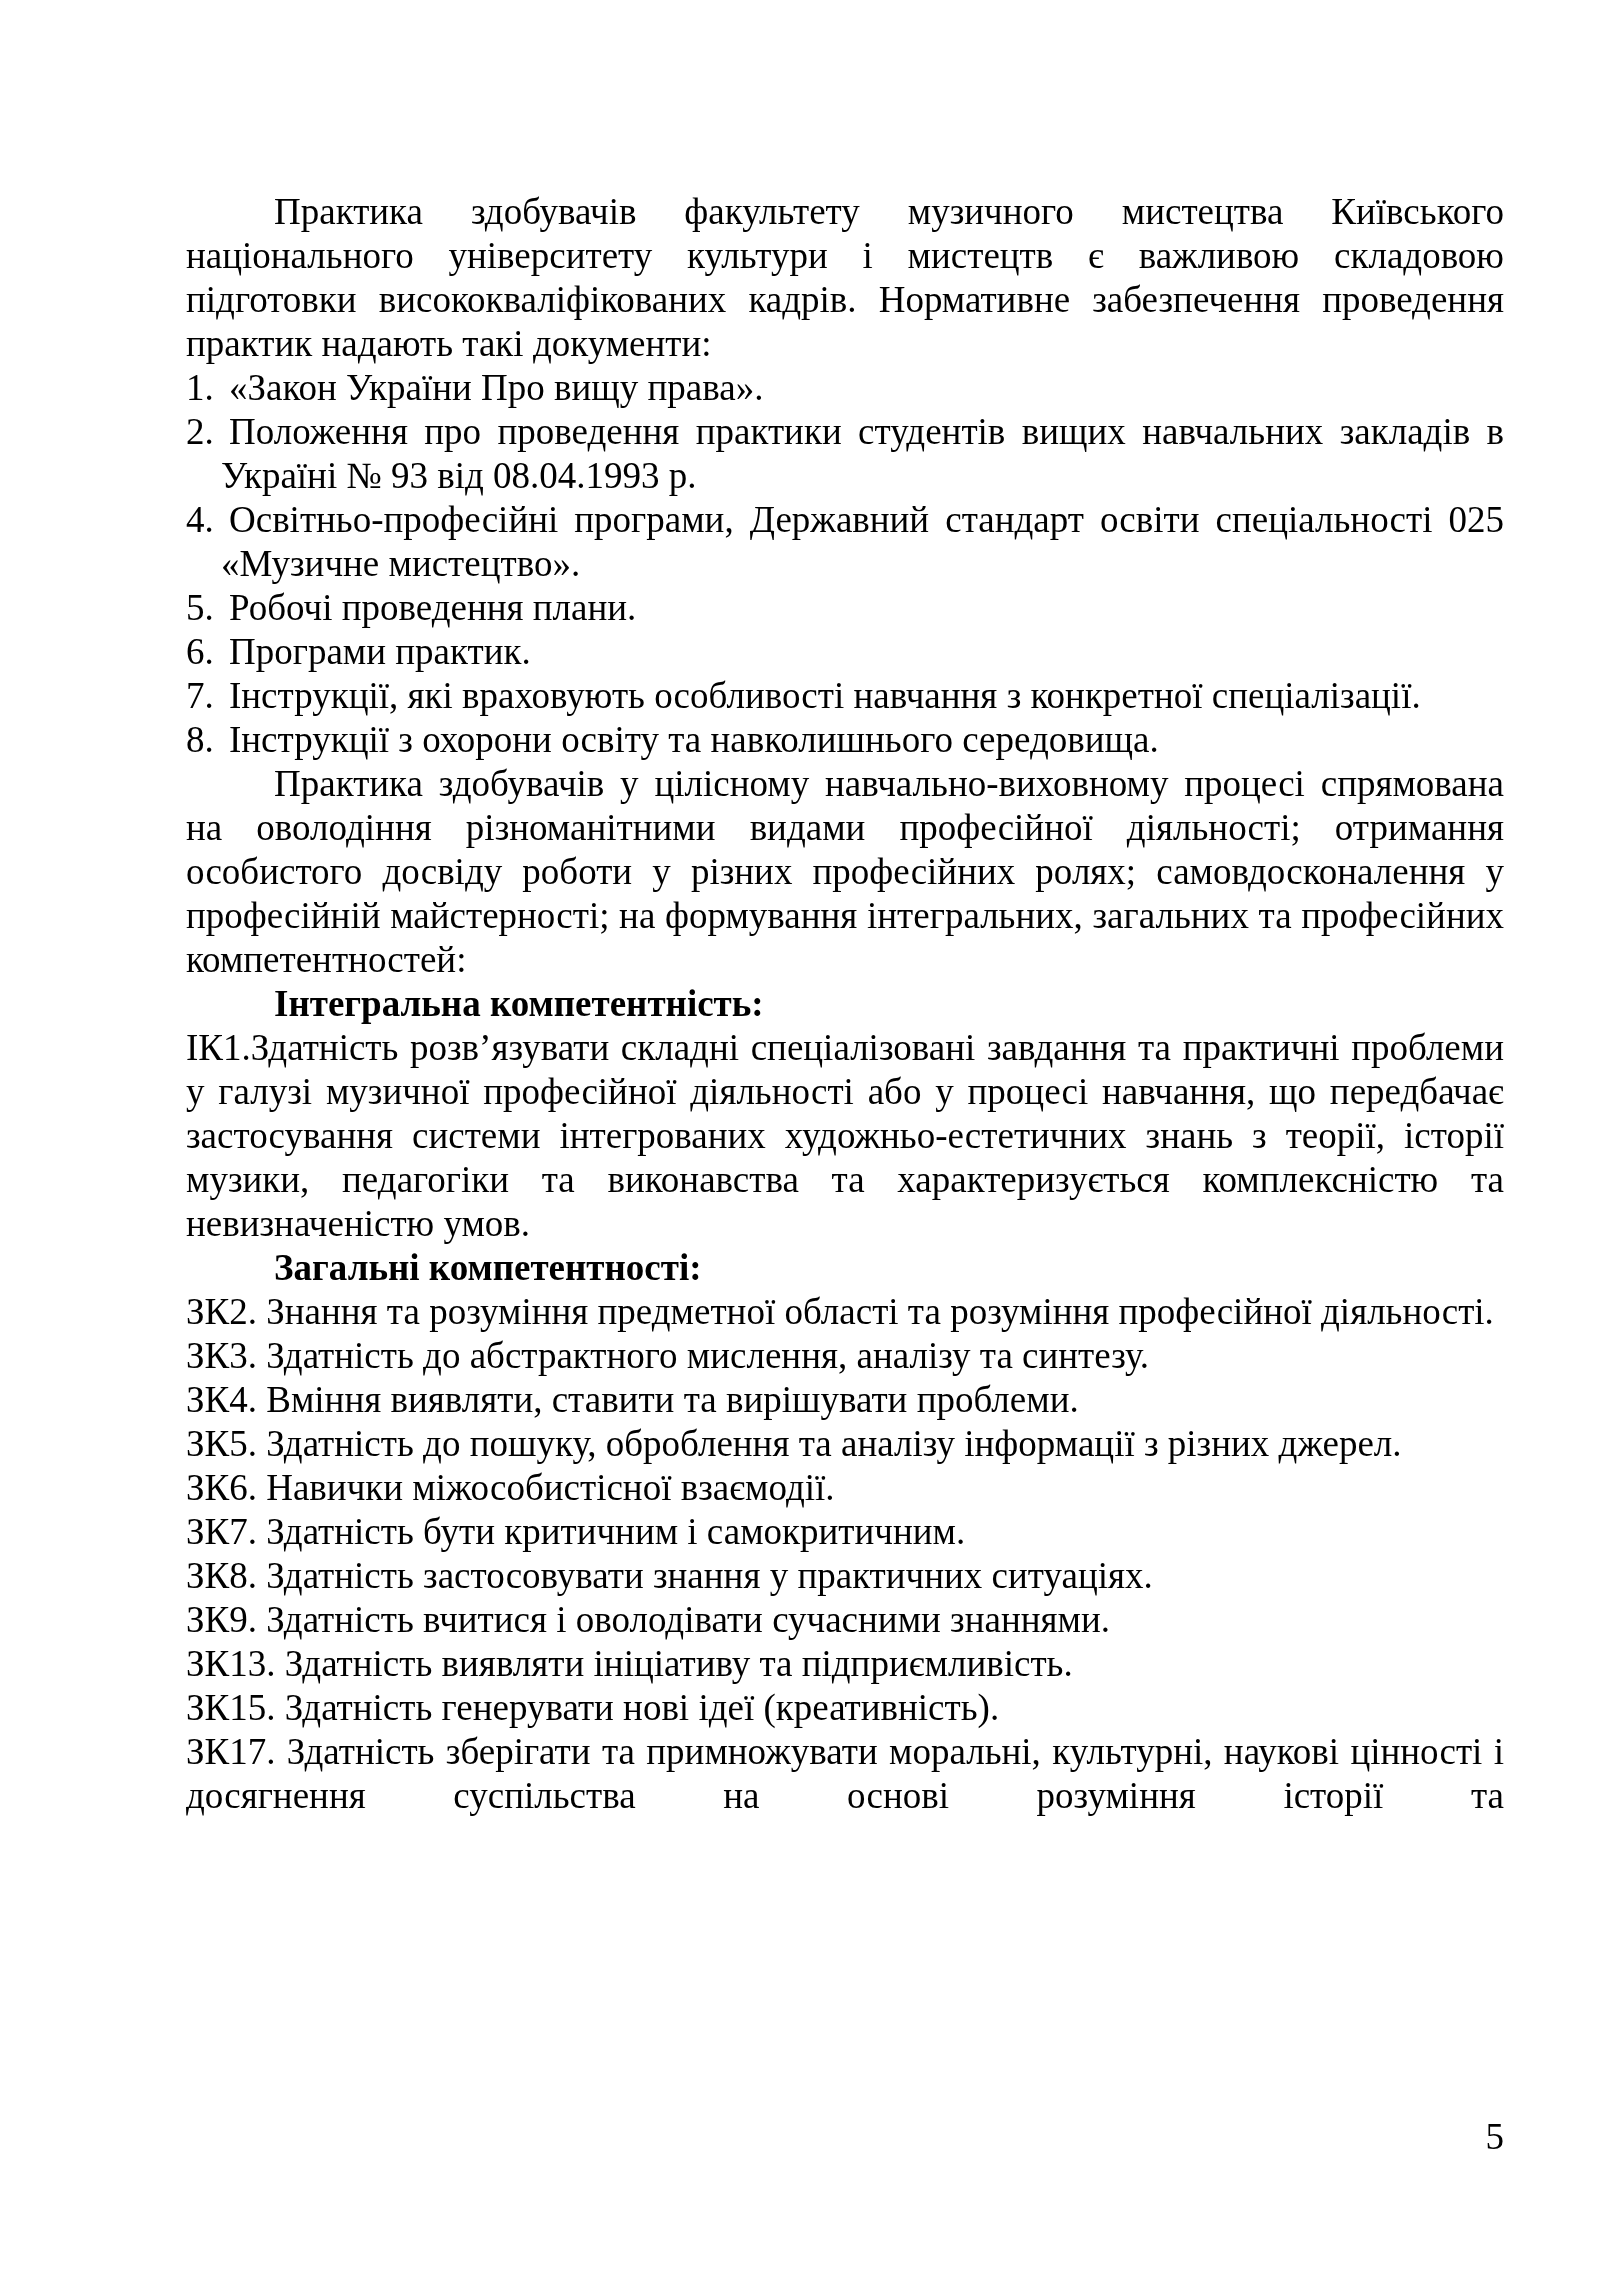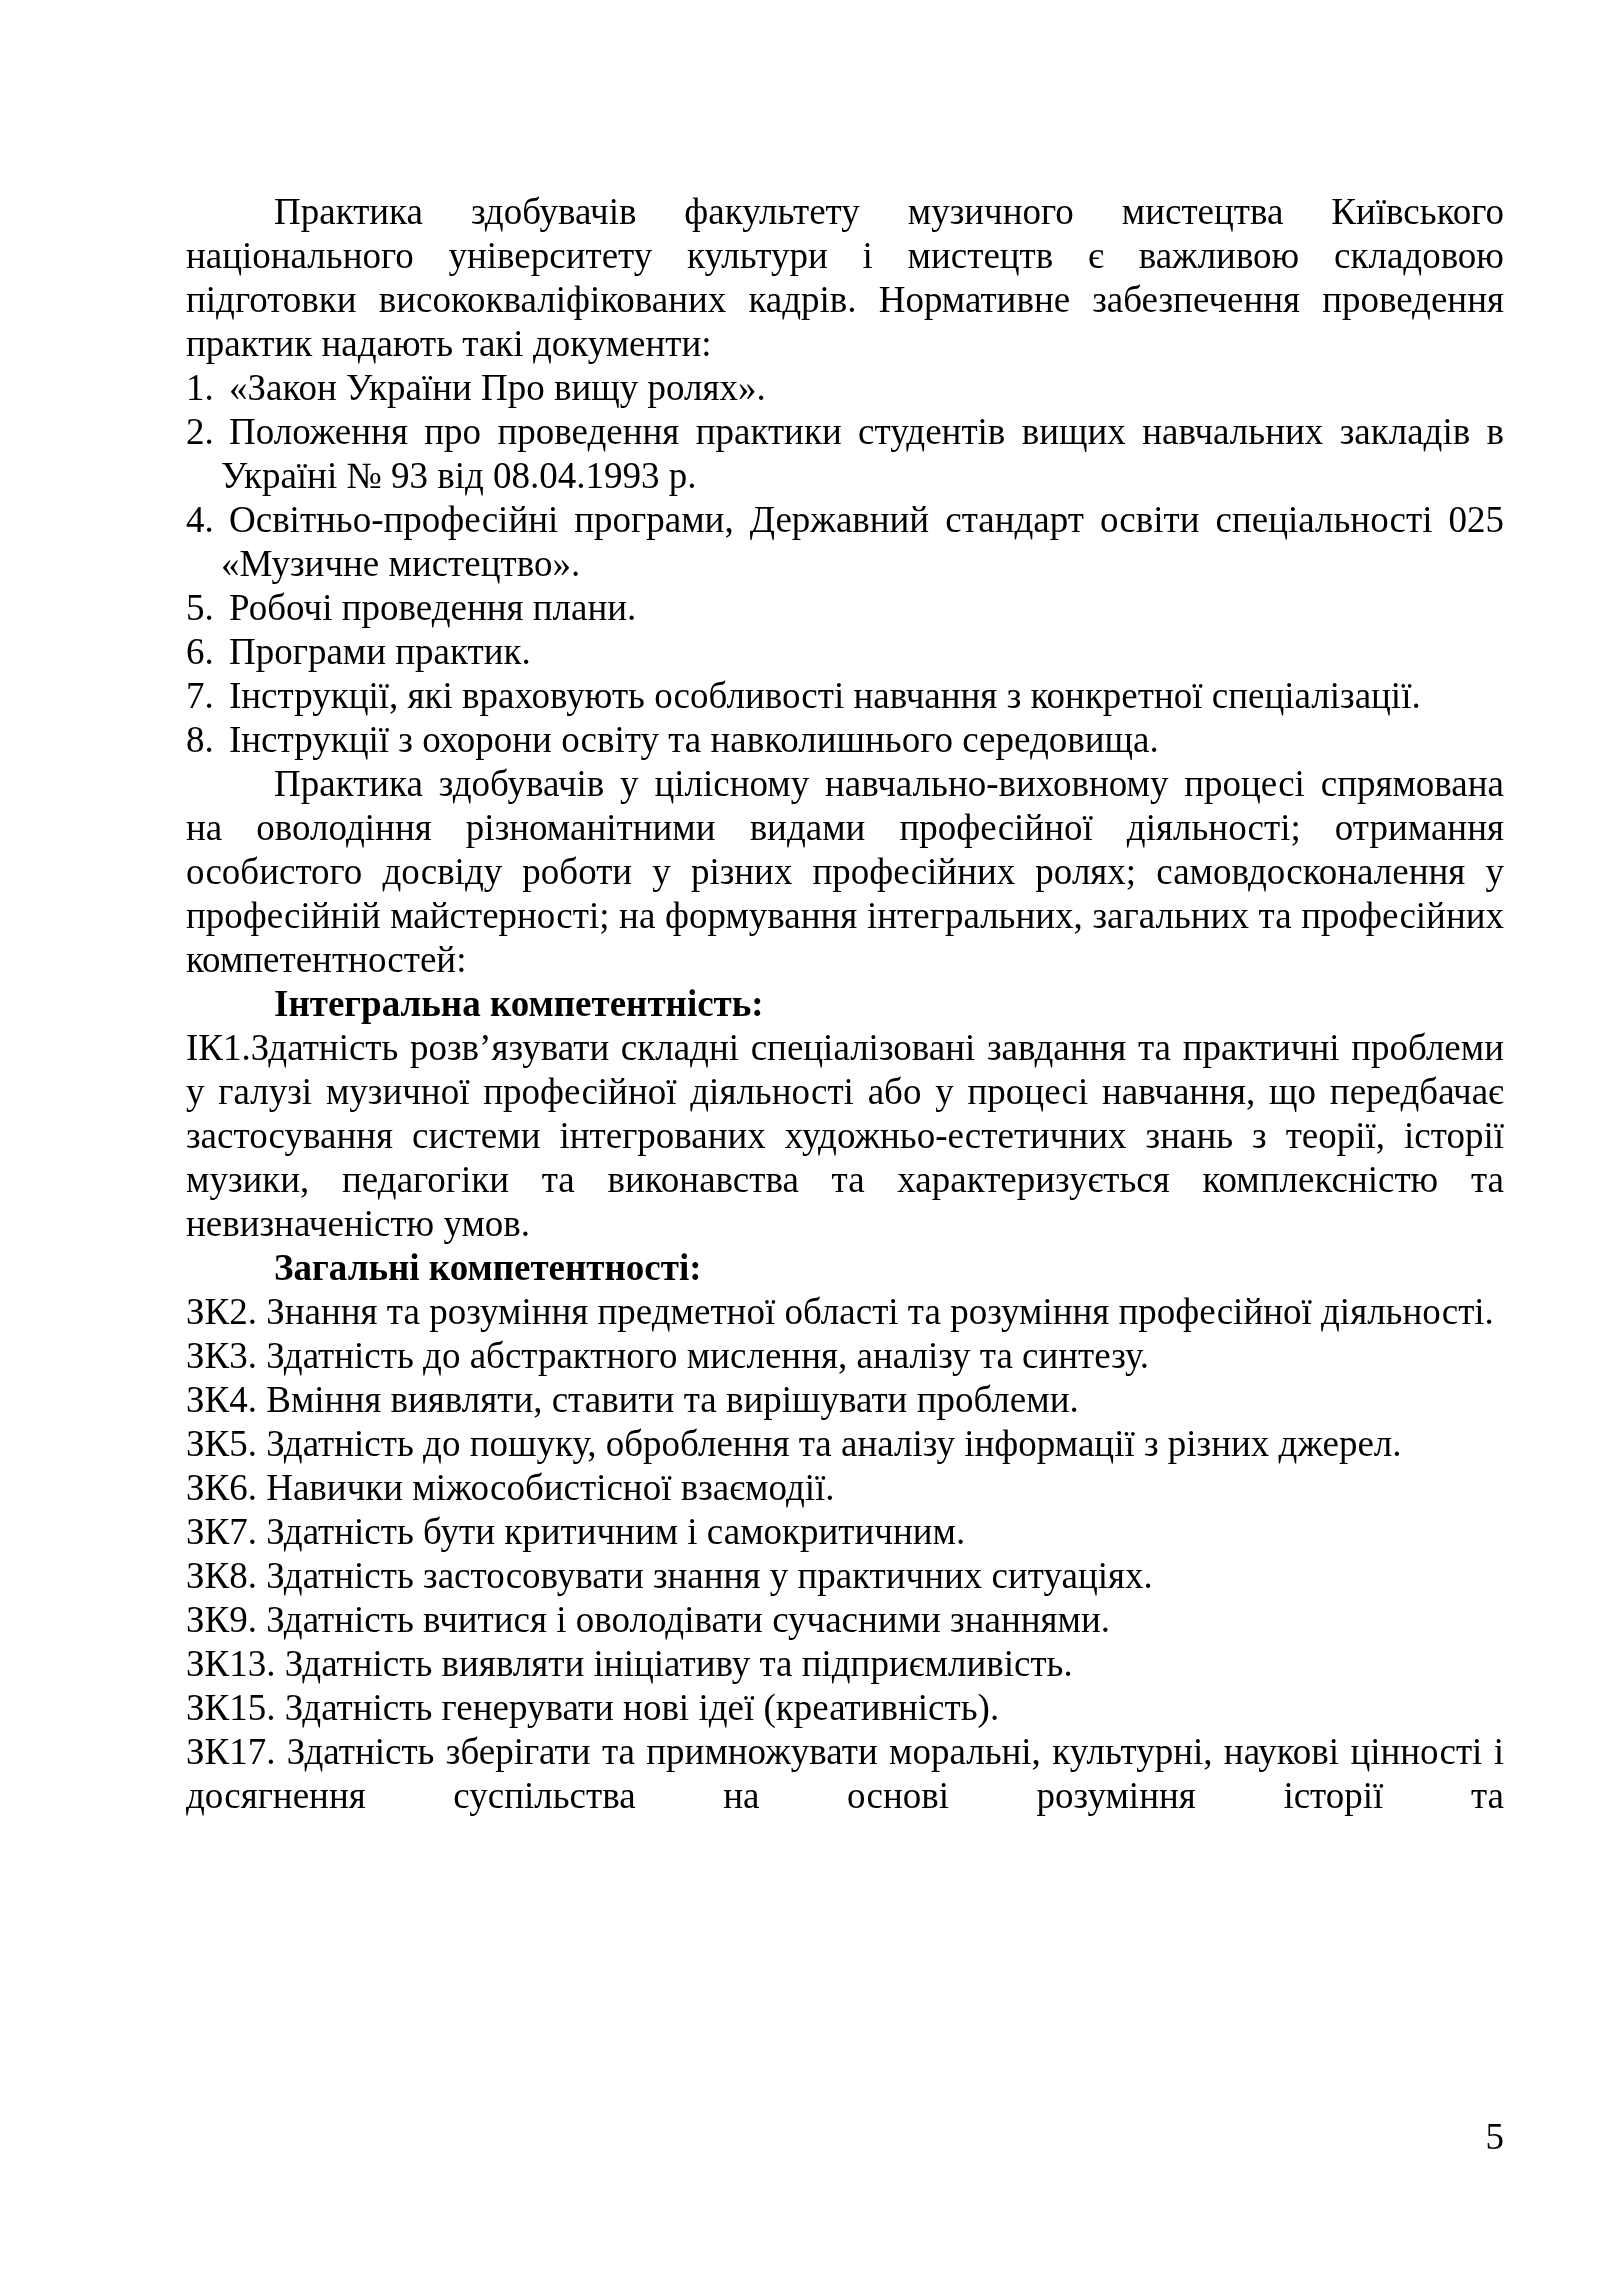--- a/index.html
+++ b/index.html
@@ -73,21 +73,21 @@
 </style>
 </head>
 <body>
 
 <div class="page">
   <div class="text-area">
 
     <p class="para-indent">Практика здобувачів факультету музичного мистецтва Київського національного університету культури і мистецтв є важливою складовою підготовки висококваліфікованих кадрів. Нормативне забезпечення проведення практик надають такі документи:</p>
 
     <ol class="doc-list">
-      <li class="doc-item"><span class="num">1.</span><span>«Закон України Про вищу ролях».</span></li>
+      <li class="doc-item"><span class="num">1.</span><span>«Закон України Про вищу права».</span></li>
       <li class="doc-item"><span class="num">2.</span><span>Положення про проведення практики студентів вищих навчальних закладів в Україні № 93 від 08.04.1993 р.</span></li>
       <li class="doc-item"><span class="num">4.</span><span>Освітньо-професійні програми, Державний стандарт освіти спеціальності 025 «Музичне мистецтво».</span></li>
       <li class="doc-item"><span class="num">5.</span><span>Робочі проведення плани.</span></li>
       <li class="doc-item"><span class="num">6.</span><span>Програми практик.</span></li>
       <li class="doc-item"><span class="num">7.</span><span>Інструкції, які враховують особливості навчання з конкретної спеціалізації.</span></li>
       <li class="doc-item"><span class="num">8.</span><span>Інструкції з охорони освіту та навколишнього середовища.</span></li>
     </ol>
 
     <p class="para-indent">Практика здобувачів у цілісному навчально-виховному процесі спрямована на оволодіння різноманітними видами професійної діяльності; отримання особистого досвіду роботи у різних професійних ролях; самовдосконалення у професійній майстерності; на формування інтегральних, загальних та професійних компетентностей:</p>
 

